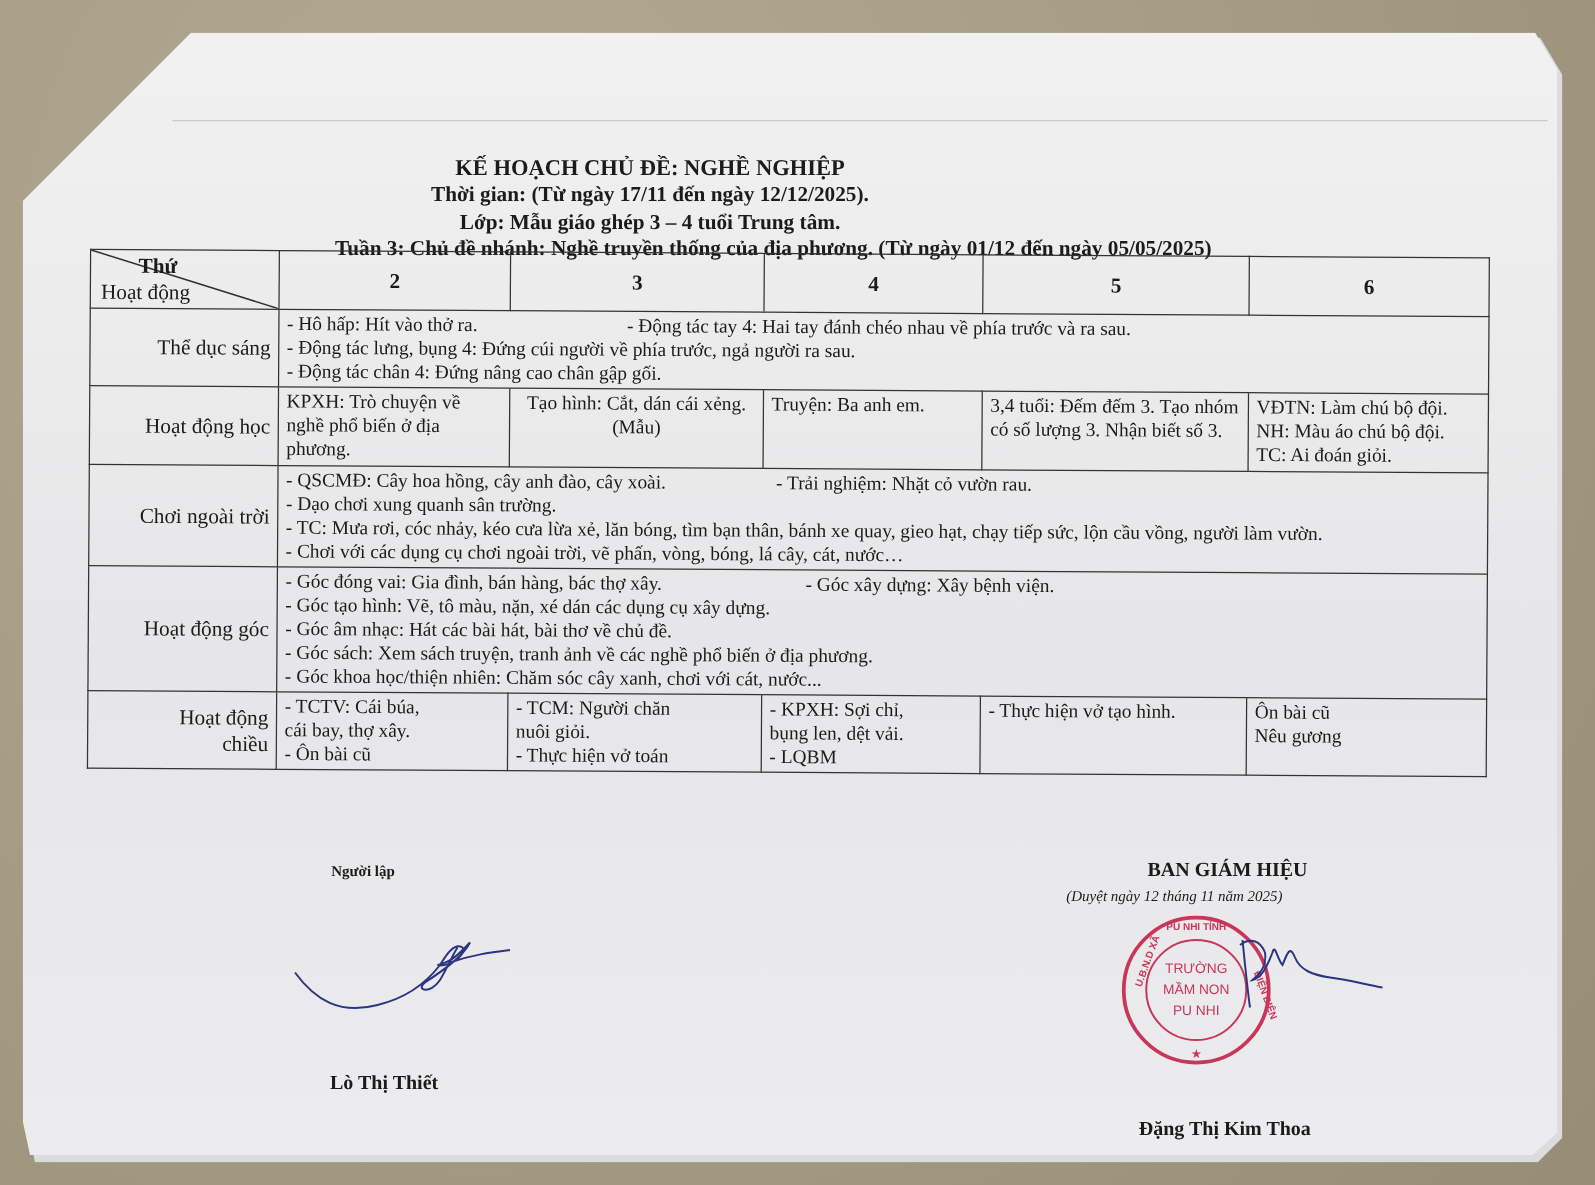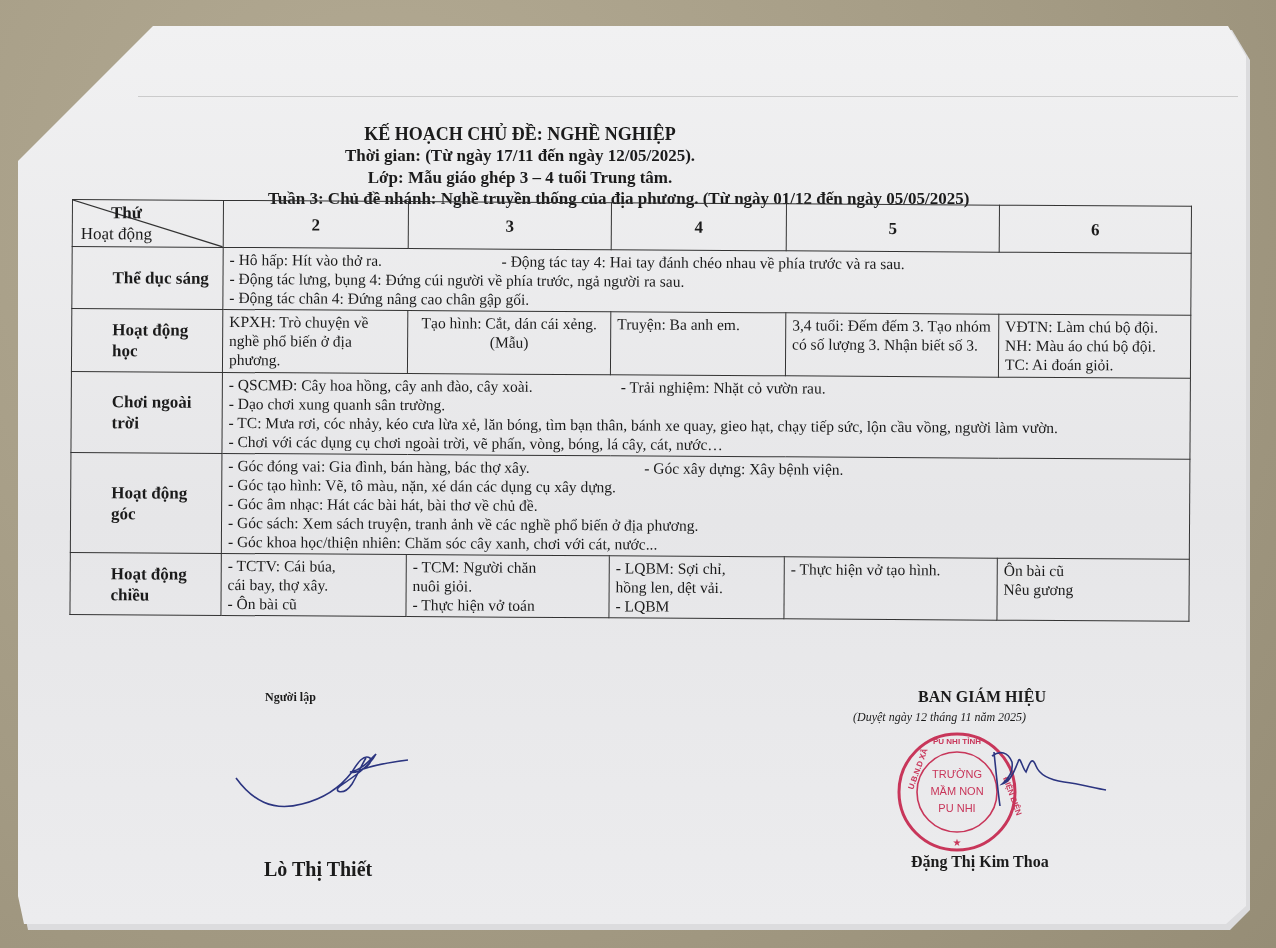--- a/index.html
+++ b/index.html
@@ -23,46 +23,46 @@
   .hdr{position:absolute;left:0;width:1040px;text-align:center;font-weight:bold;font-size:17px;}
   .h1{top:124px;font-size:18px;}
   .h2{top:146px;}
   .h3{top:168px;}
   .h4{top:189px;left:268px;width:800px;text-align:left;white-space:nowrap;}
   table{
     position:absolute;left:72px;top:199px;width:1120px;border-collapse:collapse;
     font-size:15.5px;line-height:19px;transform:rotate(0.35deg);transform-origin:0 0;
   }
   td{border:1.3px solid #333;vertical-align:top;padding:2px 6px;}
-  td.lab{font-weight:bold;text-align:left;vertical-align:middle;font-size:17px;width:104px;line-height:21px;padding-left:40px;}
+  td.lab{font-weight:normal;text-align:right;vertical-align:middle;font-size:17px;width:104px;line-height:21px;padding-left:40px;}
   td.num{font-weight:bold;text-align:center;vertical-align:middle;font-size:17px;height:42px;}
   .diag{position:relative;padding:0;}
   .diag svg{position:absolute;left:0;top:0;width:100%;height:100%;}
   .diag .t1{position:absolute;left:38px;top:3px;font-weight:bold;font-size:17px;}
   .diag .t2{position:absolute;left:8px;top:24px;font-weight:normal;font-size:17px;}
   .line{display:block;white-space:nowrap;}
   .sp{display:inline-block;}
   .sig-left-title{position:absolute;left:265px;top:690px;font-weight:bold;font-size:12px;}
-  .sig-left-name{position:absolute;left:264px;top:858px;font-weight:bold;font-size:20px;}
+  .sig-left-name{position:absolute;left:264px;top:858px;font-weight:bold;font-size:16px;}
   .sig-right-title{position:absolute;left:918px;top:688px;font-weight:bold;font-size:16px;}
   .sig-right-sub{position:absolute;left:853px;top:710px;font-style:italic;font-size:12px;}
-  .sig-right-name{position:absolute;left:911px;top:853px;font-weight:bold;font-size:16px;}
+  .sig-right-name{position:absolute;left:911px;top:895px;font-weight:bold;font-size:16px;}
   .stamp{position:absolute;left:895px;top:730px;width:150px;height:150px;}
   .signature{position:absolute;}
 </style>
 </head>
 <body>
 
 <div class="paper-edge"></div>
 <div class="paper">
   <div class="fold-line"></div>
 </div>
 
 <div class="hdr h1">KẾ HOẠCH CHỦ ĐỀ: NGHỀ NGHIỆP</div>
-<div class="hdr h2">Thời gian: (Từ ngày 17/11 đến ngày 12/05/2025).</div>
+<div class="hdr h2">Thời gian: (Từ ngày 17/11 đến ngày 12/12/2025).</div>
 <div class="hdr h3">Lớp: Mẫu giáo ghép 3 – 4 tuổi Trung tâm.</div>
 <div class="hdr h4">Tuần 3: Chủ đề nhánh: Nghề truyền thống của địa phương. (Từ ngày 01/12 đến ngày 05/05/2025)</div>
 
 <table>
   <tbody>
       <tr>
     <td class="diag" style="width:118px;height:46px;">
       <svg viewBox="0 0 118 46" preserveAspectRatio="none">
             <line x1="0" y1="0" x2="118" y2="46" stroke="#333" stroke-width="1.2"></line>
           </svg>
@@ -125,22 +125,22 @@
       <span class="line">- TCTV: Cái búa,</span>
       <span class="line">cái bay, thợ xây.</span>
       <span class="line">- Ôn bài cũ</span>
     </td>
     <td>
       <span class="line">- TCM: Người chăn</span>
       <span class="line">nuôi giỏi.</span>
       <span class="line">- Thực hiện vở toán</span>
     </td>
     <td>
-      <span class="line">- LQBM: Sợi chỉ,</span>
-      <span class="line">hồng len, dệt vải.</span>
+      <span class="line">- KPXH: Sợi chỉ,</span>
+      <span class="line">bụng len, dệt vải.</span>
       <span class="line">- LQBM</span>
     </td>
     <td>
       <span class="line">- Thực hiện vở tạo hình.</span>
     </td>
     <td>
       <span class="line">Ôn bài cũ</span>
       <span class="line">Nêu gương</span>
     </td>
   </tr>

